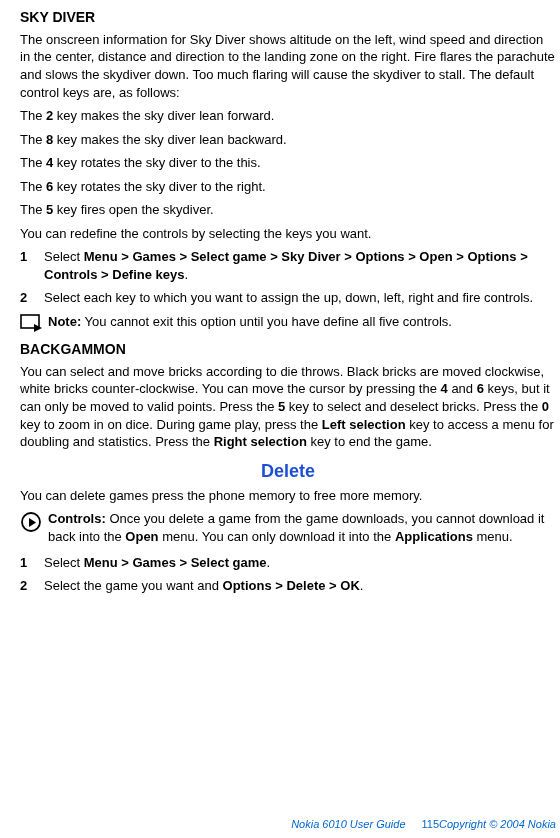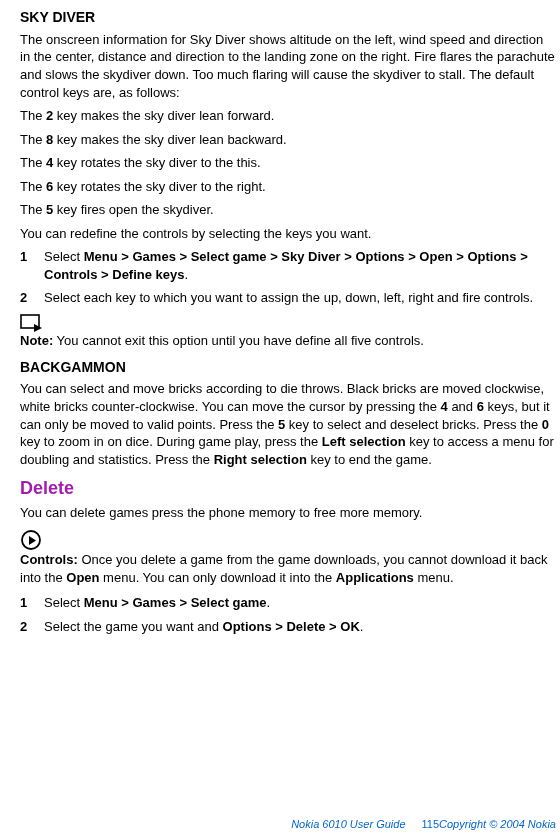--- a/index.html
+++ b/index.html
@@ -13,44 +13,44 @@
     padding: 8px 4px 0 20px;
     position: relative;
   }
   h2.section {
     font-size: 14px;
     font-weight: bold;
     margin-bottom: 4px;
     margin-top: 0;
   }
   h2.delete {
-    color: #a21caf;
+    color: #1d4ed8;
     font-size: 18px;
     font-weight: bold;
     margin-top: 8px;
     margin-bottom: 4px;
+    text-align: center;
   }
   p { margin-bottom: 6px; }
   .b { font-weight: bold; }
   .step {
     display: flex;
     margin-bottom: 6px;
   }
   .step .num {
     font-weight: bold;
     width: 24px;
     flex-shrink: 0;
   }
   .step .txt { flex: 1; }
   .note-row {
     display: flex;
     align-items: flex-start;
     margin-bottom: 8px;
     margin-top: 2px;
-    flex-direction: column;
   }
   .note-row .icon {
     width: 28px;
     flex-shrink: 0;
     padding-top: 1px;
   }
   .note-row .txt { flex: 1; }
   .footer {
     position: absolute;
     bottom: 6px;

